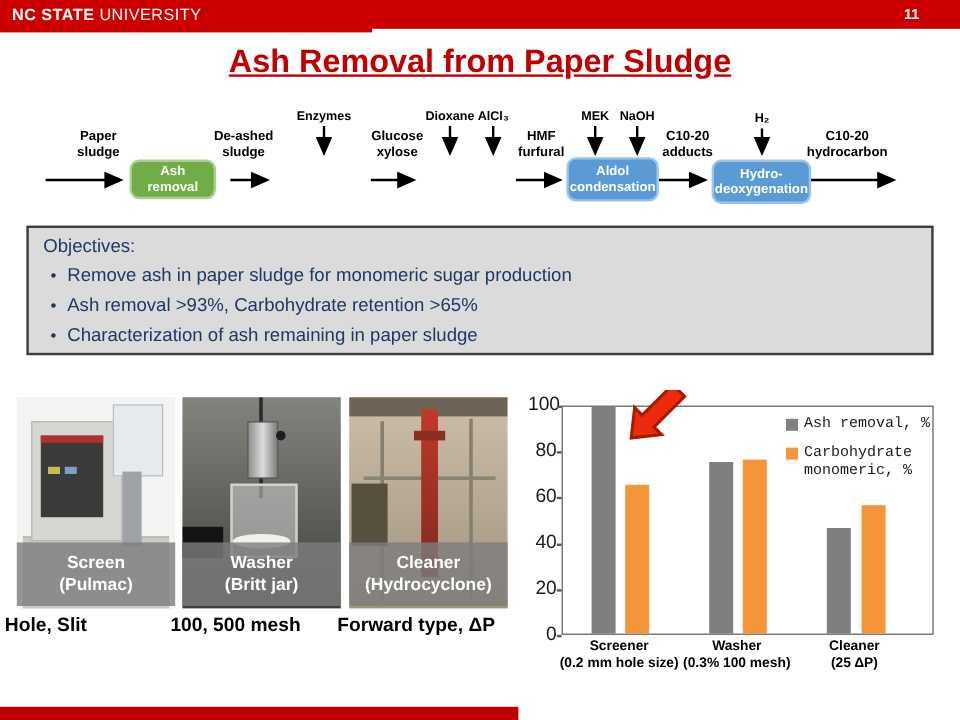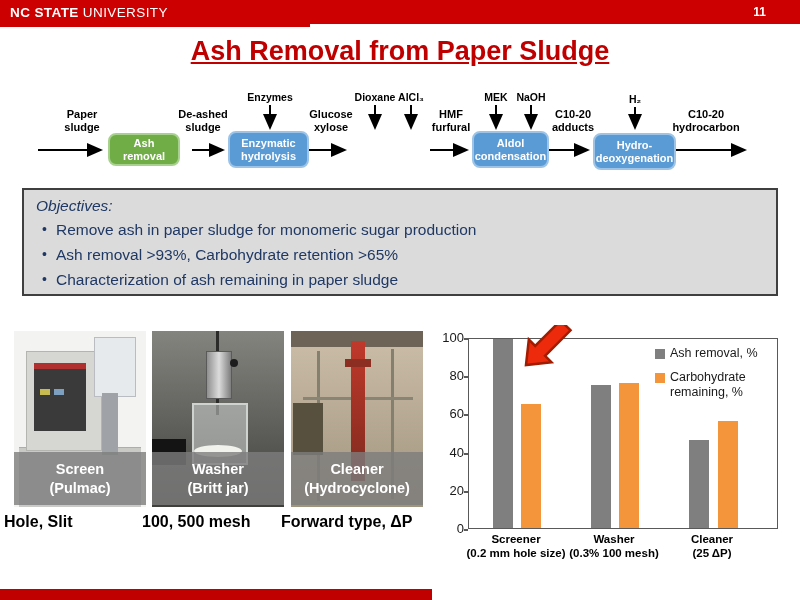--- a/index.html
+++ b/index.html
@@ -22,21 +22,21 @@
   .flow-label{position:absolute;text-align:center;font-weight:700;font-size:11px;line-height:13px;}
   .flow-input{position:absolute;text-align:center;font-weight:700;font-size:10.5px;white-space:nowrap;}
   .fbox{position:absolute;border-radius:8px;color:#fff;font-weight:700;font-size:11px;line-height:12.5px;
         display:flex;align-items:center;justify-content:center;text-align:center;padding:2px;box-sizing:border-box;}
   .fbox.green{border:2px solid #A9D18E;}
   .fbox.blue{border:2px solid #9DC3E6;}
 
   
   .objectives{left:22px;top:188px;width:756px;height:108px;background:#DBDBDB;border:2px solid #3F3F3F;
               box-sizing:border-box;color:#1F3864;font-size:15.5px;padding:7px 12px;}
-  .obj-heading{margin-bottom:6px;font-style:italic;}
+  .obj-heading{margin-bottom:6px;}
   .obj-row{display:flex;margin-bottom:7px;}
   .obj-bullet{width:14px;margin-left:6px;flex:0 0 auto;font-size:14px;}
   .obj-text{flex:1;}
 
   
   .equip{position:absolute;top:331px;width:128px;height:200px;margin:0;}
   .photo{position:absolute;left:0;top:0;width:132px;height:176px;overflow:hidden;}
   .photo div{position:absolute;}
   .band{position:absolute;left:0;top:121px;width:132px;height:53px;background:rgba(125,125,125,0.8);
         color:#fff;font-weight:700;font-size:14.5px;line-height:19px;text-align:center;
@@ -67,24 +67,24 @@
   .pc-flange{left:54px;top:28px;width:26px;height:8px;background:#8c2f22;}
   .pc-f1{left:26px;top:20px;width:3px;height:150px;background:#857f70;}
   .pc-f2{left:100px;top:18px;width:3px;height:150px;background:#857f70;}
   .pc-fh{left:12px;top:66px;width:110px;height:3px;background:#8a8474;}
   .pc-dark{left:2px;top:72px;width:30px;height:52px;background:#57503f;}
 
   
   .chart{left:440px;top:325px;width:355px;height:250px;}
   .plot{position:absolute;left:28px;top:13px;width:310px;height:191px;border:1.5px solid #595959;box-sizing:border-box;}
   .bar{position:absolute;bottom:0;width:20px;}
-  .ytick{position:absolute;left:0;width:24px;text-align:right;font-size:13px;color:#1a1a1a;line-height:12px;}
+  .ytick{position:absolute;left:0;width:24px;text-align:right;font-size:16px;color:#1a1a1a;line-height:12px;}
   .tickmark{position:absolute;left:24px;width:4px;height:1.5px;background:#595959;}
   .legend{position:absolute;left:186px;top:7px;width:124px;font-size:12.5px;color:#1a1a1a;}
-  .leg-row{display:flex;margin-bottom:9px;line-height:15px;}
+  .leg-row{display:flex;margin-bottom:9px;line-height:15px;font-family:Liberation Mono, monospace;}
   .leg-swatch{width:10px;height:10px;margin:3px 5px 0 0;flex:0 0 auto;}
   .xlabel{position:absolute;width:112px;text-align:center;font-weight:700;font-size:11.5px;line-height:13.5px;color:#000;}
 
   
   .footer-bar{left:0;top:589px;width:432px;height:11px;background:#C00000;}
 </style>
 </head>
 <body>
 
 <div class="slide">
@@ -125,21 +125,20 @@
     <div class="flow-label" style="left:636px;top:23px;width:80px">C10-20 hydrocarbon</div>
 
     <div class="flow-input" style="left:210px;top:6px;width:60px">Enzymes</div>
     <div class="flow-input" style="left:315px;top:6px;width:60px">Dioxane</div>
     <div class="flow-input" style="left:361px;top:6px;width:40px">AlCl₃</div>
     <div class="flow-input" style="left:446px;top:6px;width:40px">MEK</div>
     <div class="flow-input" style="left:481px;top:6px;width:40px">NaOH</div>
     <div class="flow-input" style="left:585px;top:8px;width:40px">H₂</div>
 
     <div class="fbox green" style="left: 78px; top: 48px; width: 72px; height: 33px; background: rgb(112, 173, 71);">Ash removal</div>
-    <div class="fbox blue" style="left: 198px; top: 46px; width: 81px; height: 37px; background: rgb(91, 155, 213);">Enzymatic hydrolysis</div>
     <div class="fbox blue" style="left: 442px; top: 46px; width: 77px; height: 37px; background: rgb(91, 155, 213);">Aldol condensation</div>
     <div class="fbox blue" style="left: 563px; top: 48px; width: 83px; height: 37px; background: rgb(91, 155, 213);">Hydro-deoxygenation</div>
   </div>
 
   <div class="abs objectives" style="color: rgb(31, 56, 100);">
     <div class="obj-heading">Objectives:</div>
     <div class="obj-row">
       <span class="obj-bullet">•</span>
       <span class="obj-text">Remove ash in paper sludge for monomeric sugar production</span>
     </div>
@@ -227,21 +226,21 @@
 
       <div class="legend">
         <div class="leg-row">
           <div class="leg-swatch" style="background: rgb(127, 127, 127);"></div>
           <div>Ash removal, %</div>
         </div>
         <div class="leg-row">
           <div class="leg-swatch" style="background: rgb(245, 149, 59);"></div>
           <div>
             <div>Carbohydrate</div>
-            <div>remaining, %</div>
+            <div>monomeric, %</div>
           </div>
         </div>
       </div>
     </div>
 
     <svg class="abs" style="left:80px;top:0" width="72" height="46" viewBox="0 0 72 46">
       <polygon points="0,16 20,0 20,9 56,9 56,23 20,23 20,32" transform="translate(6,24) rotate(-45 0 16)" fill="#ED2B0C" stroke="#A11C00" stroke-width="2.5"></polygon>
     </svg>
 
     <div class="xlabel" style="left:20px;top:208px">

